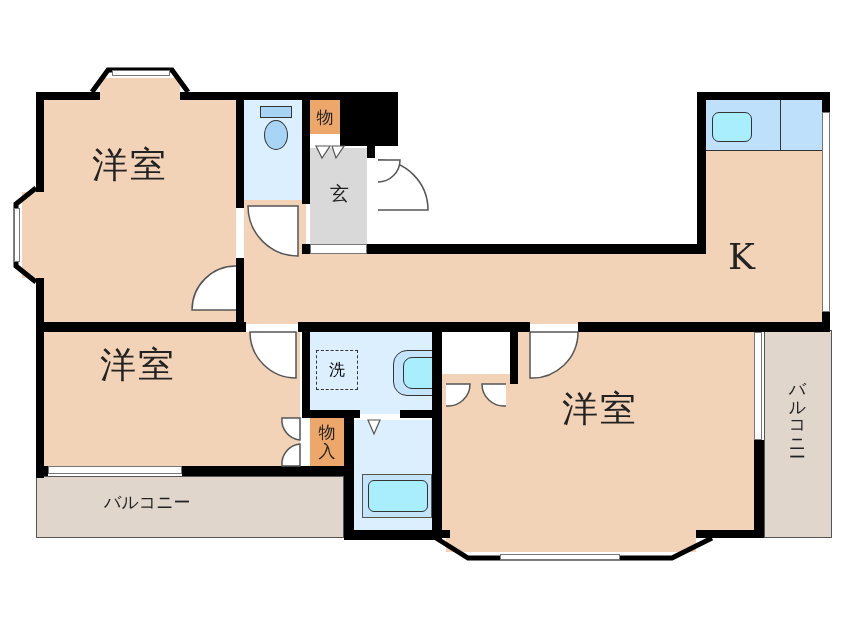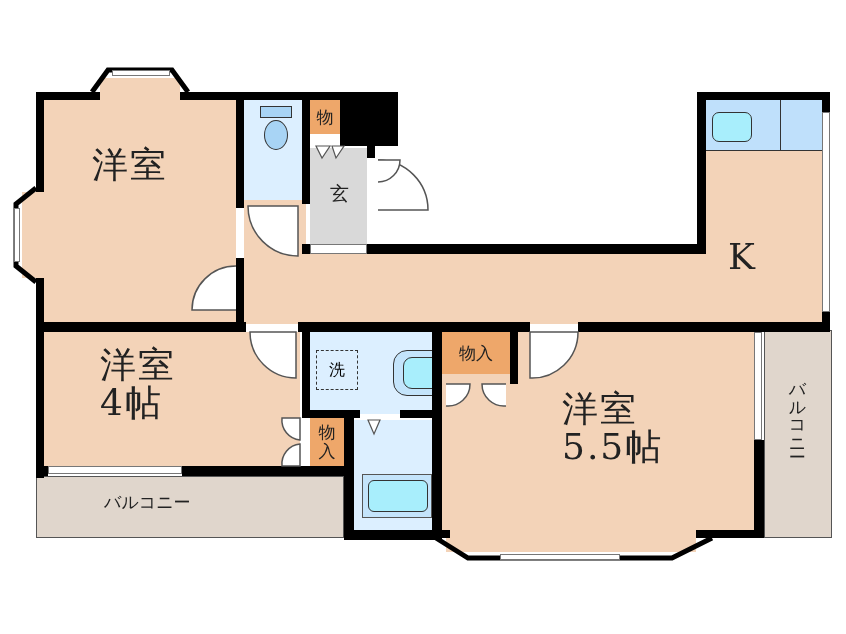--- a/index.html
+++ b/index.html
@@ -59,23 +59,20 @@
 
   <div class="wet" style="left:354px;top:420px;width:78px;height:110px;"></div>
   <div class="abs" style="left:362px;top:474px;width:70px;height:44px;background:#c4e4fb;border:1px solid #555;"></div>
   <div class="abs" style="left:368px;top:480px;width:60px;height:32px;background:#a8eefc;border:1.5px solid #333;border-radius:6px;"></div>
 
   <div class="storage" style="left:310px;top:418px;width:34px;height:48px;flex-direction:column;line-height:1.1;">
     <span>物</span>
     <span>入</span>
   </div>
 
-  <div class="storage" style="left:442px;top:332px;width:68px;height:42px;">
-    <span>物入</span>
-  </div>
 
   <div class="room" style="left:442px;top:374px;width:312px;height:158px;"></div>
   <div class="room" style="left:516px;top:332px;width:238px;height:44px;"></div>
   <div class="room" style="left:446px;top:530px;width:250px;height:22px;"></div>
 
   <div class="balc" style="left:36px;top:476px;width:308px;height:62px;"></div>
   <div class="balc" style="left:764px;top:330px;width:68px;height:208px;"></div>
 
   <div class="wall" style="left:36px;top:92px;width:64px;height:8px;"></div>
   <div class="wall" style="left:180px;top:92px;width:218px;height:8px;"></div>
@@ -143,23 +140,21 @@
   <div class="win" style="left:500px;top:554px;width:120px;height:6px;"></div>
   <div class="win" style="left:822px;top:112px;width:8px;height:200px;"></div>
   <div class="win" style="left:754px;top:332px;width:8px;height:108px;"></div>
   <div class="win" style="left:310px;top:244px;width:57px;height:10px;"></div>
 
   <div class="label big" style="left:92px;top:146px;">
     <div>洋室</div>
   </div>
   <div class="label big" style="left:100px;top:346px;">
     <div>洋室</div>
-    <div>4帖</div>
   </div>
   <div class="label big" style="left:562px;top:390px;">
     <div>洋室</div>
-    <div>5.5帖</div>
   </div>
   <div class="label" style="left:728px;top:238px;font-size:36px;">K</div>
 
   <div class="label" style="left:104px;top:494px;font-size:17px;font-family:'DejaVu Sans',sans-serif;">バルコニー</div>
   <div class="label" style="left:788px;top:370px;font-size:17px;font-family:'DejaVu Sans',sans-serif;writing-mode:vertical-rl;">バルコニー</div>
 </div>
 
 </body></html>

